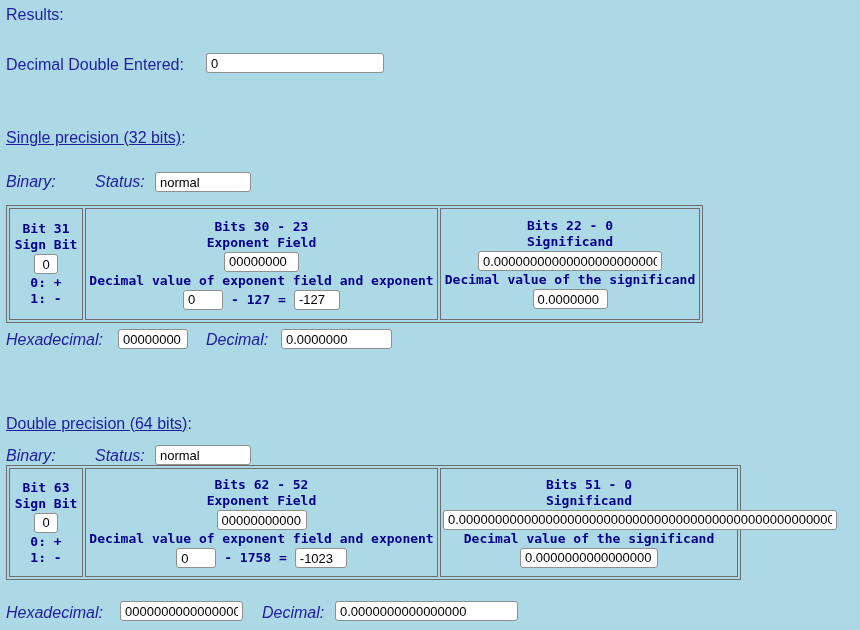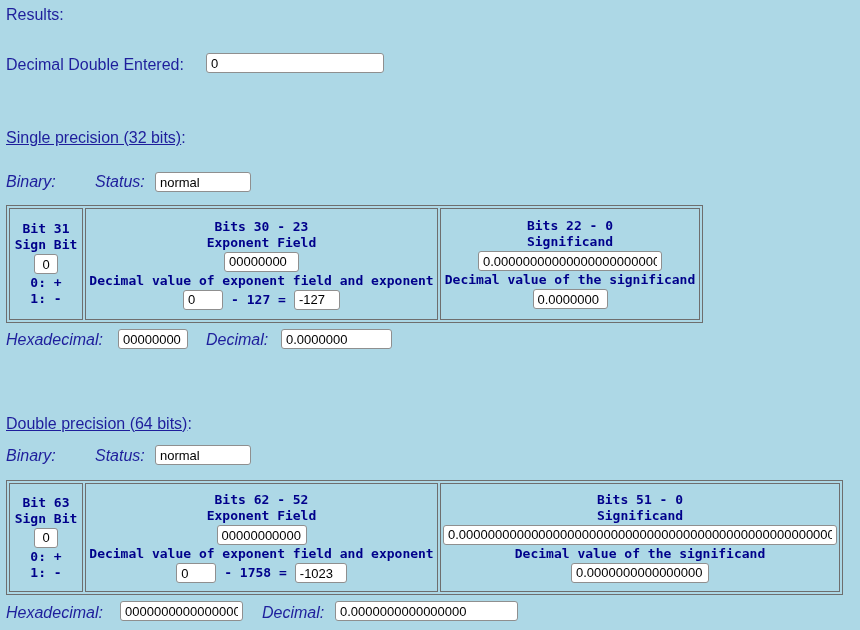--- a/index.html
+++ b/index.html
@@ -138,21 +138,21 @@
   <input class="abs ti in-dec-s" style="left: 281px; top: 329px;" value="0.0000000">
 
   <div class="abs label" style="left:6px; top:415px;">
     <span class="heading-underline">Double precision (64 bits)</span><span>:</span>
   </div>
 
   <span class="abs label ital" style="left:6px; top:447px;">Binary:</span>
   <span class="abs label ital" style="left:95px; top:447px;">Status:</span>
   <input class="abs ti in-status" style="left: 155px; top: 445px;" value="normal">
 
-  <table class="abs bits-table" style="left:6px; top:468px; width:837px; height:115px;">
+  <table class="abs bits-table" style="left:6px; top:453px; width:735px; height:115px;">
     <colgroup>
         <col style="width:74px;">
         <col style="width:353px;">
         <col>
       </colgroup>
     <tbody>
         <tr>
       <td>
         <div class="mline">Bit 63</div>
         <div class="mline">Sign Bit</div>

